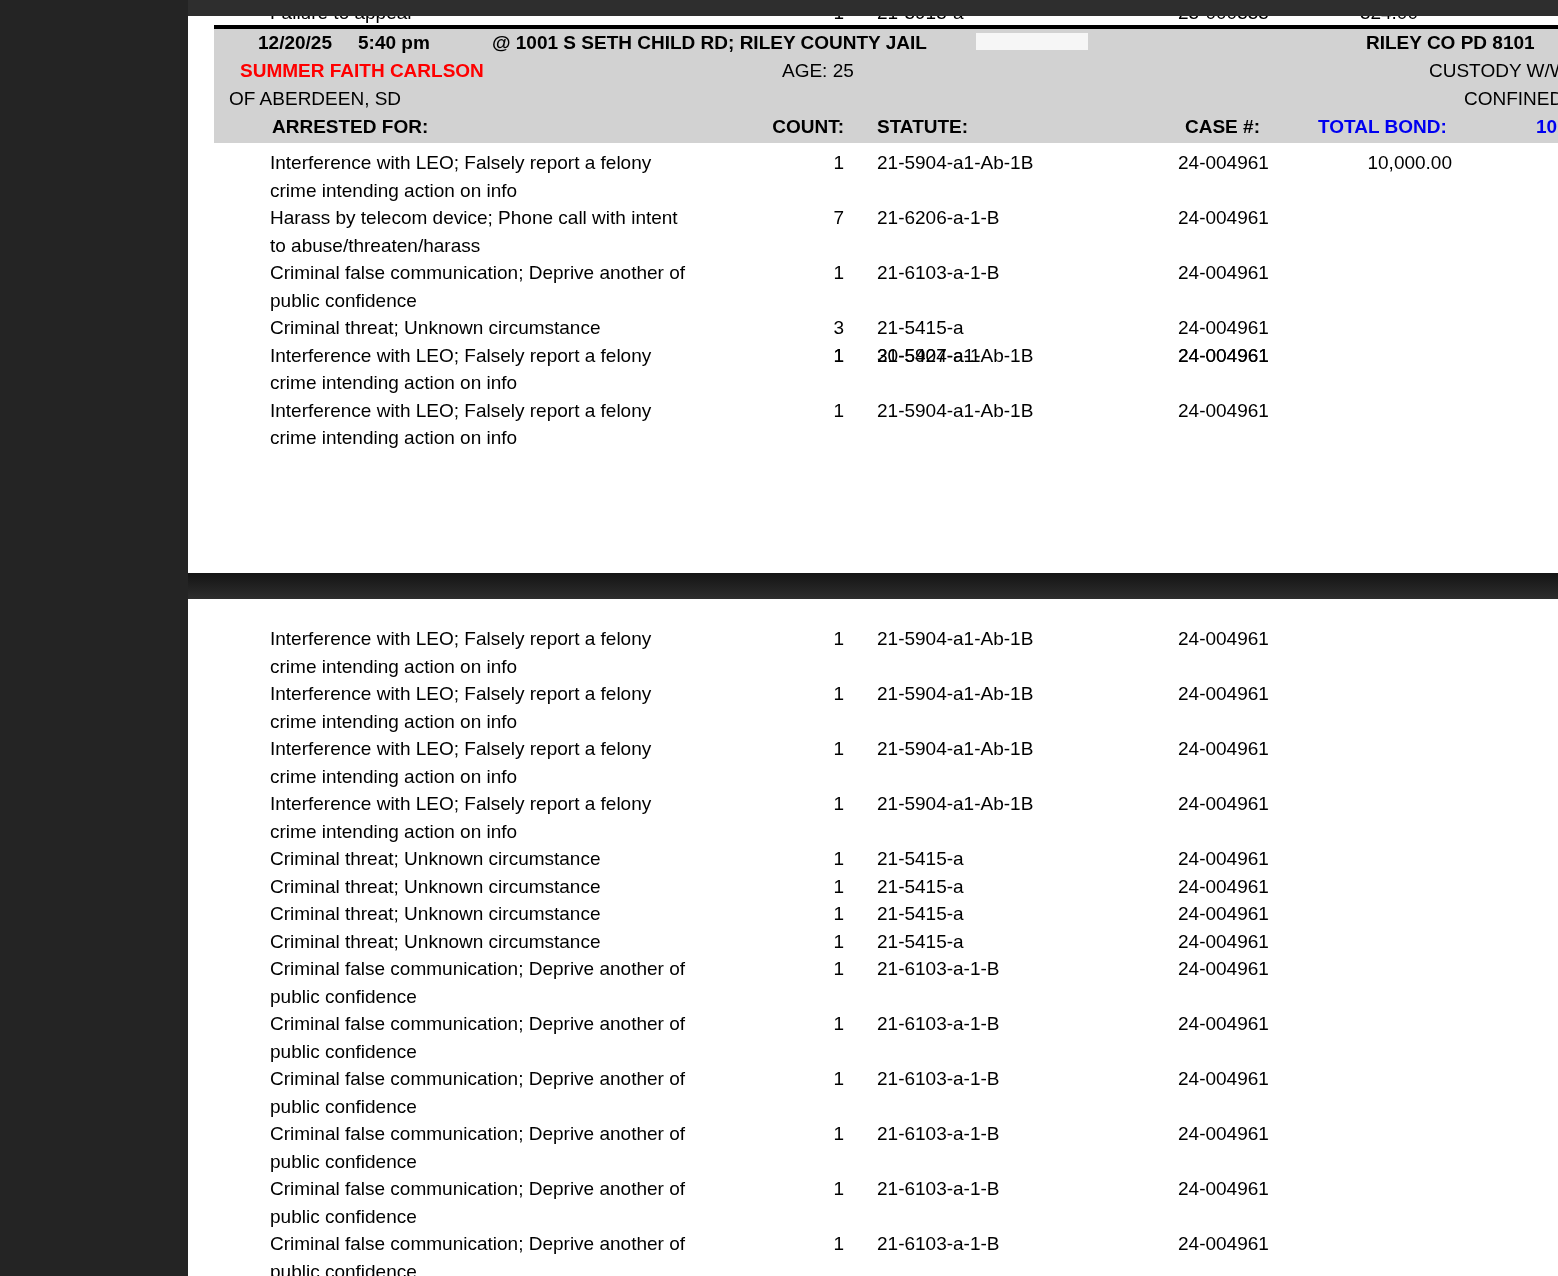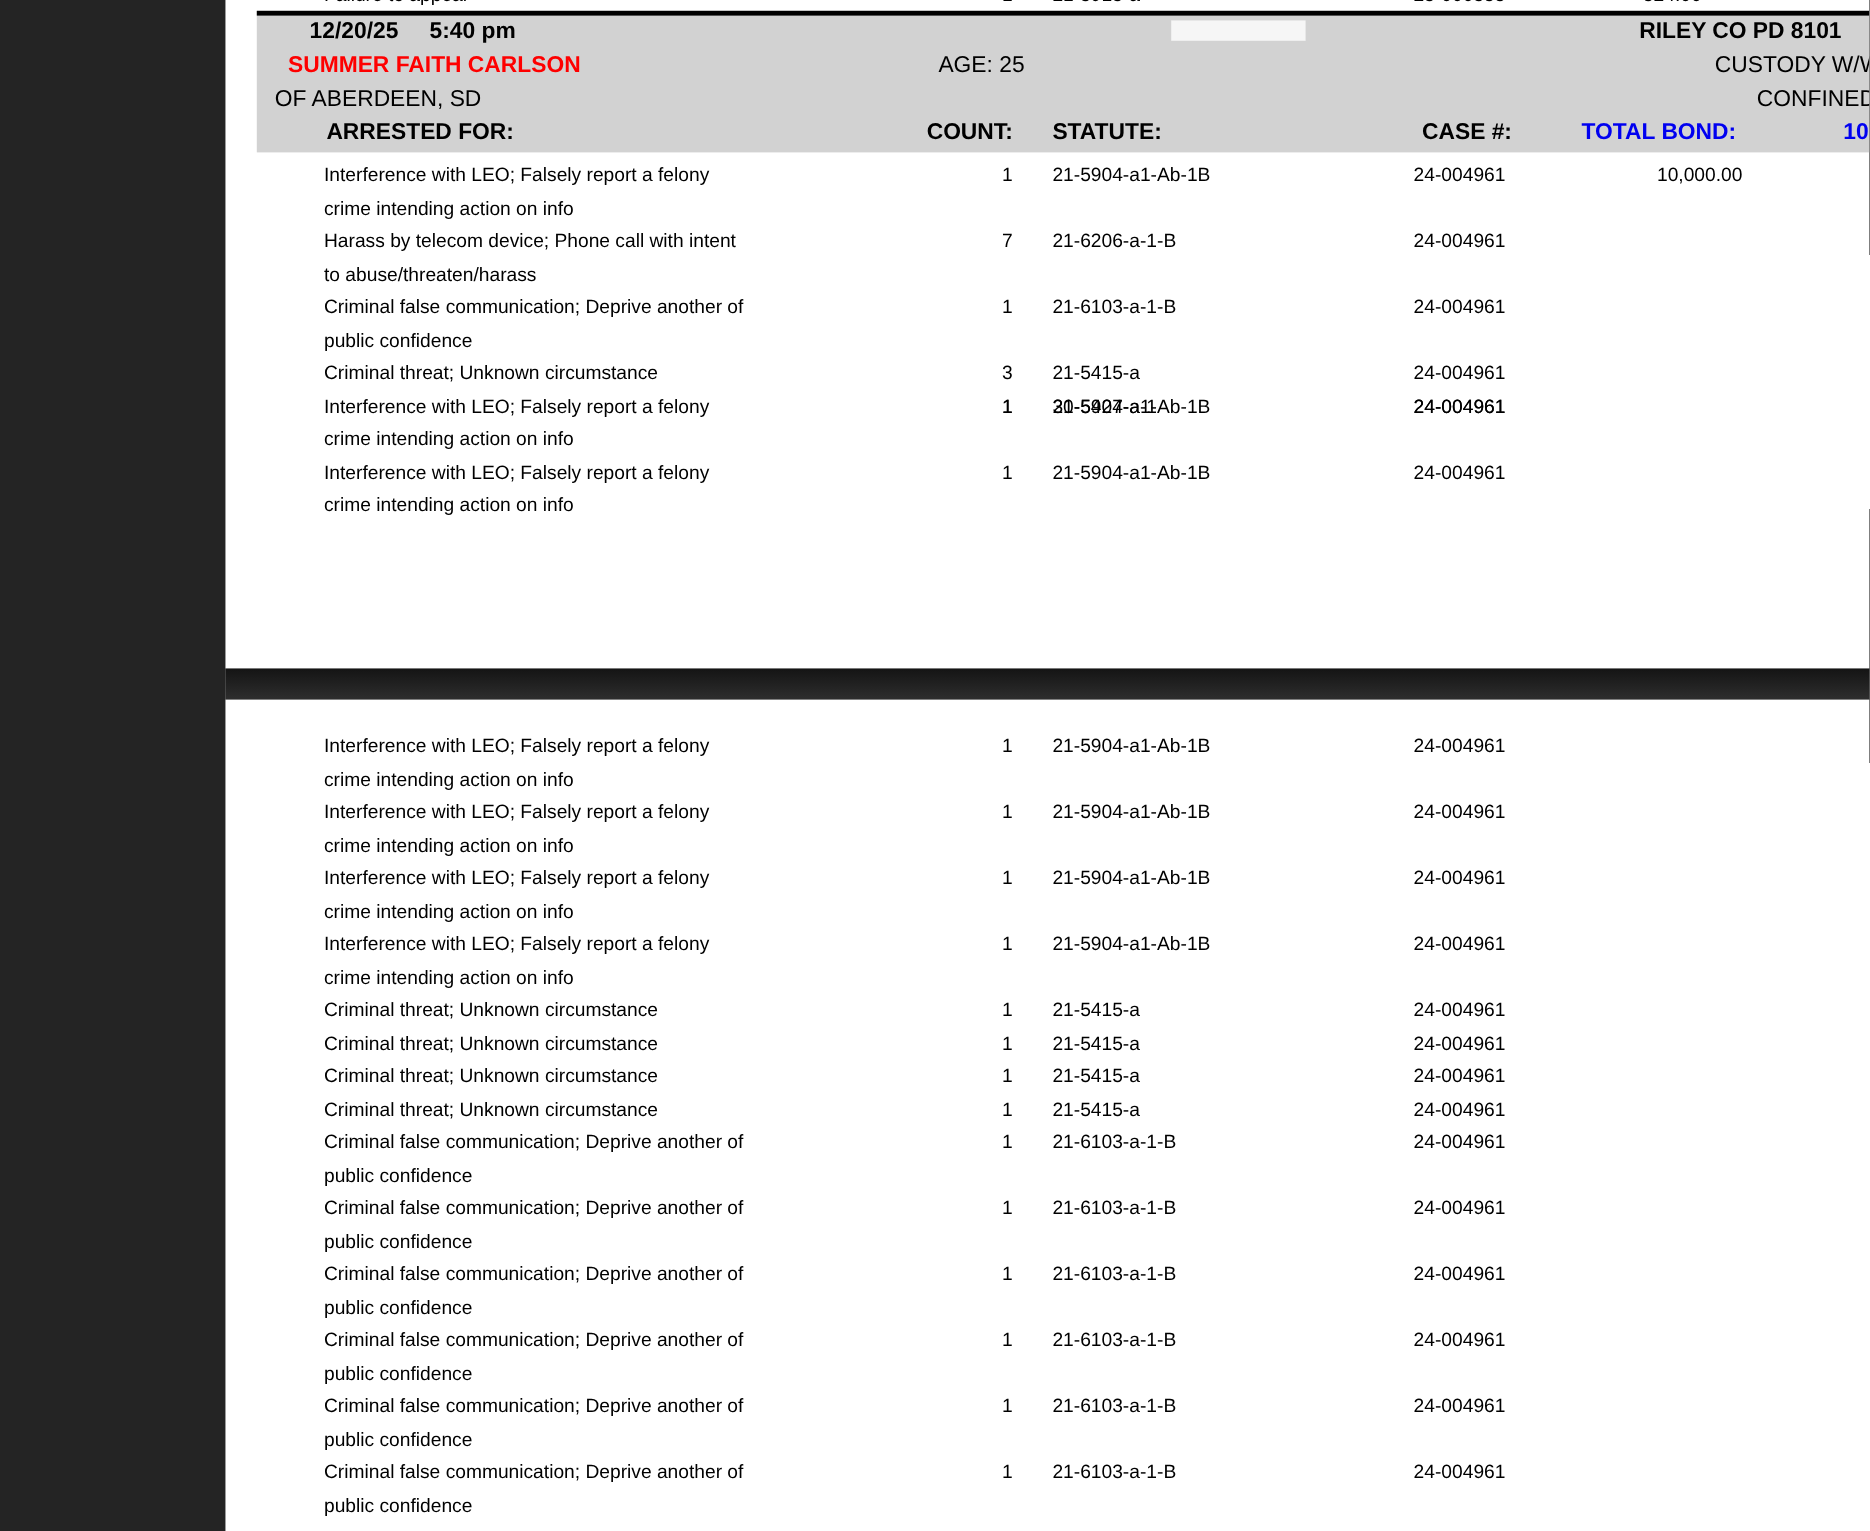--- a/index.html
+++ b/index.html
@@ -6,41 +6,41 @@
     --sidebar:#242424; --page_gap_top:#141414; --page_gap:#2e2e2e;
     --header_bg:#d2d2d2; --name_red:#fe0000; --bond_blue:#0000f0;
   }
   *{box-sizing:border-box;}
   html,body{margin:0;padding:0;background:#111;}
   body{font-family:"Liberation Sans",sans-serif;}
   .screen{position:relative;width:1558px;height:1276px;overflow:hidden;background:#fff;}
   .sidebar{position:absolute;left:0;top:0;width:188px;height:100%;background:var(--sidebar);}
   .main{position:absolute;left:188px;top:0;width:1370px;height:100%;background:var(--page_gap);}
   .page{position:relative;background:#fff;overflow:hidden;}
-  .page1{height:557px;}
+  .page1{height:557px;margin-top:16px;}
   .page-gap{height:26px;background:linear-gradient(to bottom,var(--page_gap_top),var(--page_gap));}
   .page2{height:693px;padding-top:26px;}
 
   
   .clip-row{position:relative;height:9px;overflow:hidden;}
   .clip-row .inner{position:absolute;top:-17px;left:0;right:0;}
 
   
   .rec-header{position:relative;margin-left:26px;height:118px;background:var(--header_bg);
     border-top:4px solid #000;font-size:19px;font-weight:bold;color:#000;}
   .rec-header .ln{position:absolute;white-space:nowrap;line-height:22px;}
   .reg{font-weight:normal;}
   .red{color:var(--name_red);}
   .blue{color:var(--bond_blue);}
   .hl-patch{position:absolute;background:#f6f6f6;}
 
   
   .tbody{position:relative;}
   .page1 .tbody{margin-top:6px;}
-  .trow{position:relative;font-size:16px;line-height:27.5px;color:#000;}
+  .trow{position:relative;font-size:19px;line-height:27.5px;color:#000;}
   .cell{position:absolute;top:0;white-space:nowrap;}
   .charge{position:relative;margin-left:82px;width:540px;white-space:pre-line;}
   .count{left:576px;width:80px;text-align:right;}
   .statute{left:689px;}
   .case{left:990px;}
   .bond{left:1140px;width:124px;text-align:right;}
   .bond-frag{left:1130px;width:100px;text-align:right;}
 
   
   .rec-header .c-count{left:550px;width:80px;text-align:right;}
@@ -65,20 +65,21 @@
           <div class="cell count">1</div>
           <div class="cell statute">21-5915-a</div>
           <div class="cell case">25-000555</div>
           <div class="cell bond-frag">524.00</div>
         </div>
       </div>
 
       <div class="rec-header">
         <div class="ln" style="left:44px;top:3px;">12/20/25</div>
         <div class="ln" style="left:144px;top:3px;">5:40 pm</div>
+        <div class="ln" style="left:278px;top:3px;">@ 1001 S SETH CHILD RD; RILEY COUNTY JAIL</div>
         <div class="hl-patch" style="left:762px;top:4px;width:112px;height:17px;"></div>
         <div class="ln" style="left:1152px;top:3px;">RILEY CO PD 8101</div>
 
         <div class="ln red" style="left:26px;top:31px;">SUMMER FAITH CARLSON</div>
         <div class="ln reg" style="left:568px;top:31px;text-align:right;">AGE: 25</div>
         <div class="ln reg" style="left:1215px;top:31px;">CUSTODY W/WAR</div>
 
         <div class="ln reg" style="left:15px;top:59px;">OF ABERDEEN, SD</div>
         <div class="ln reg" style="left:1250px;top:59px;">CONFINED RO</div>
 

